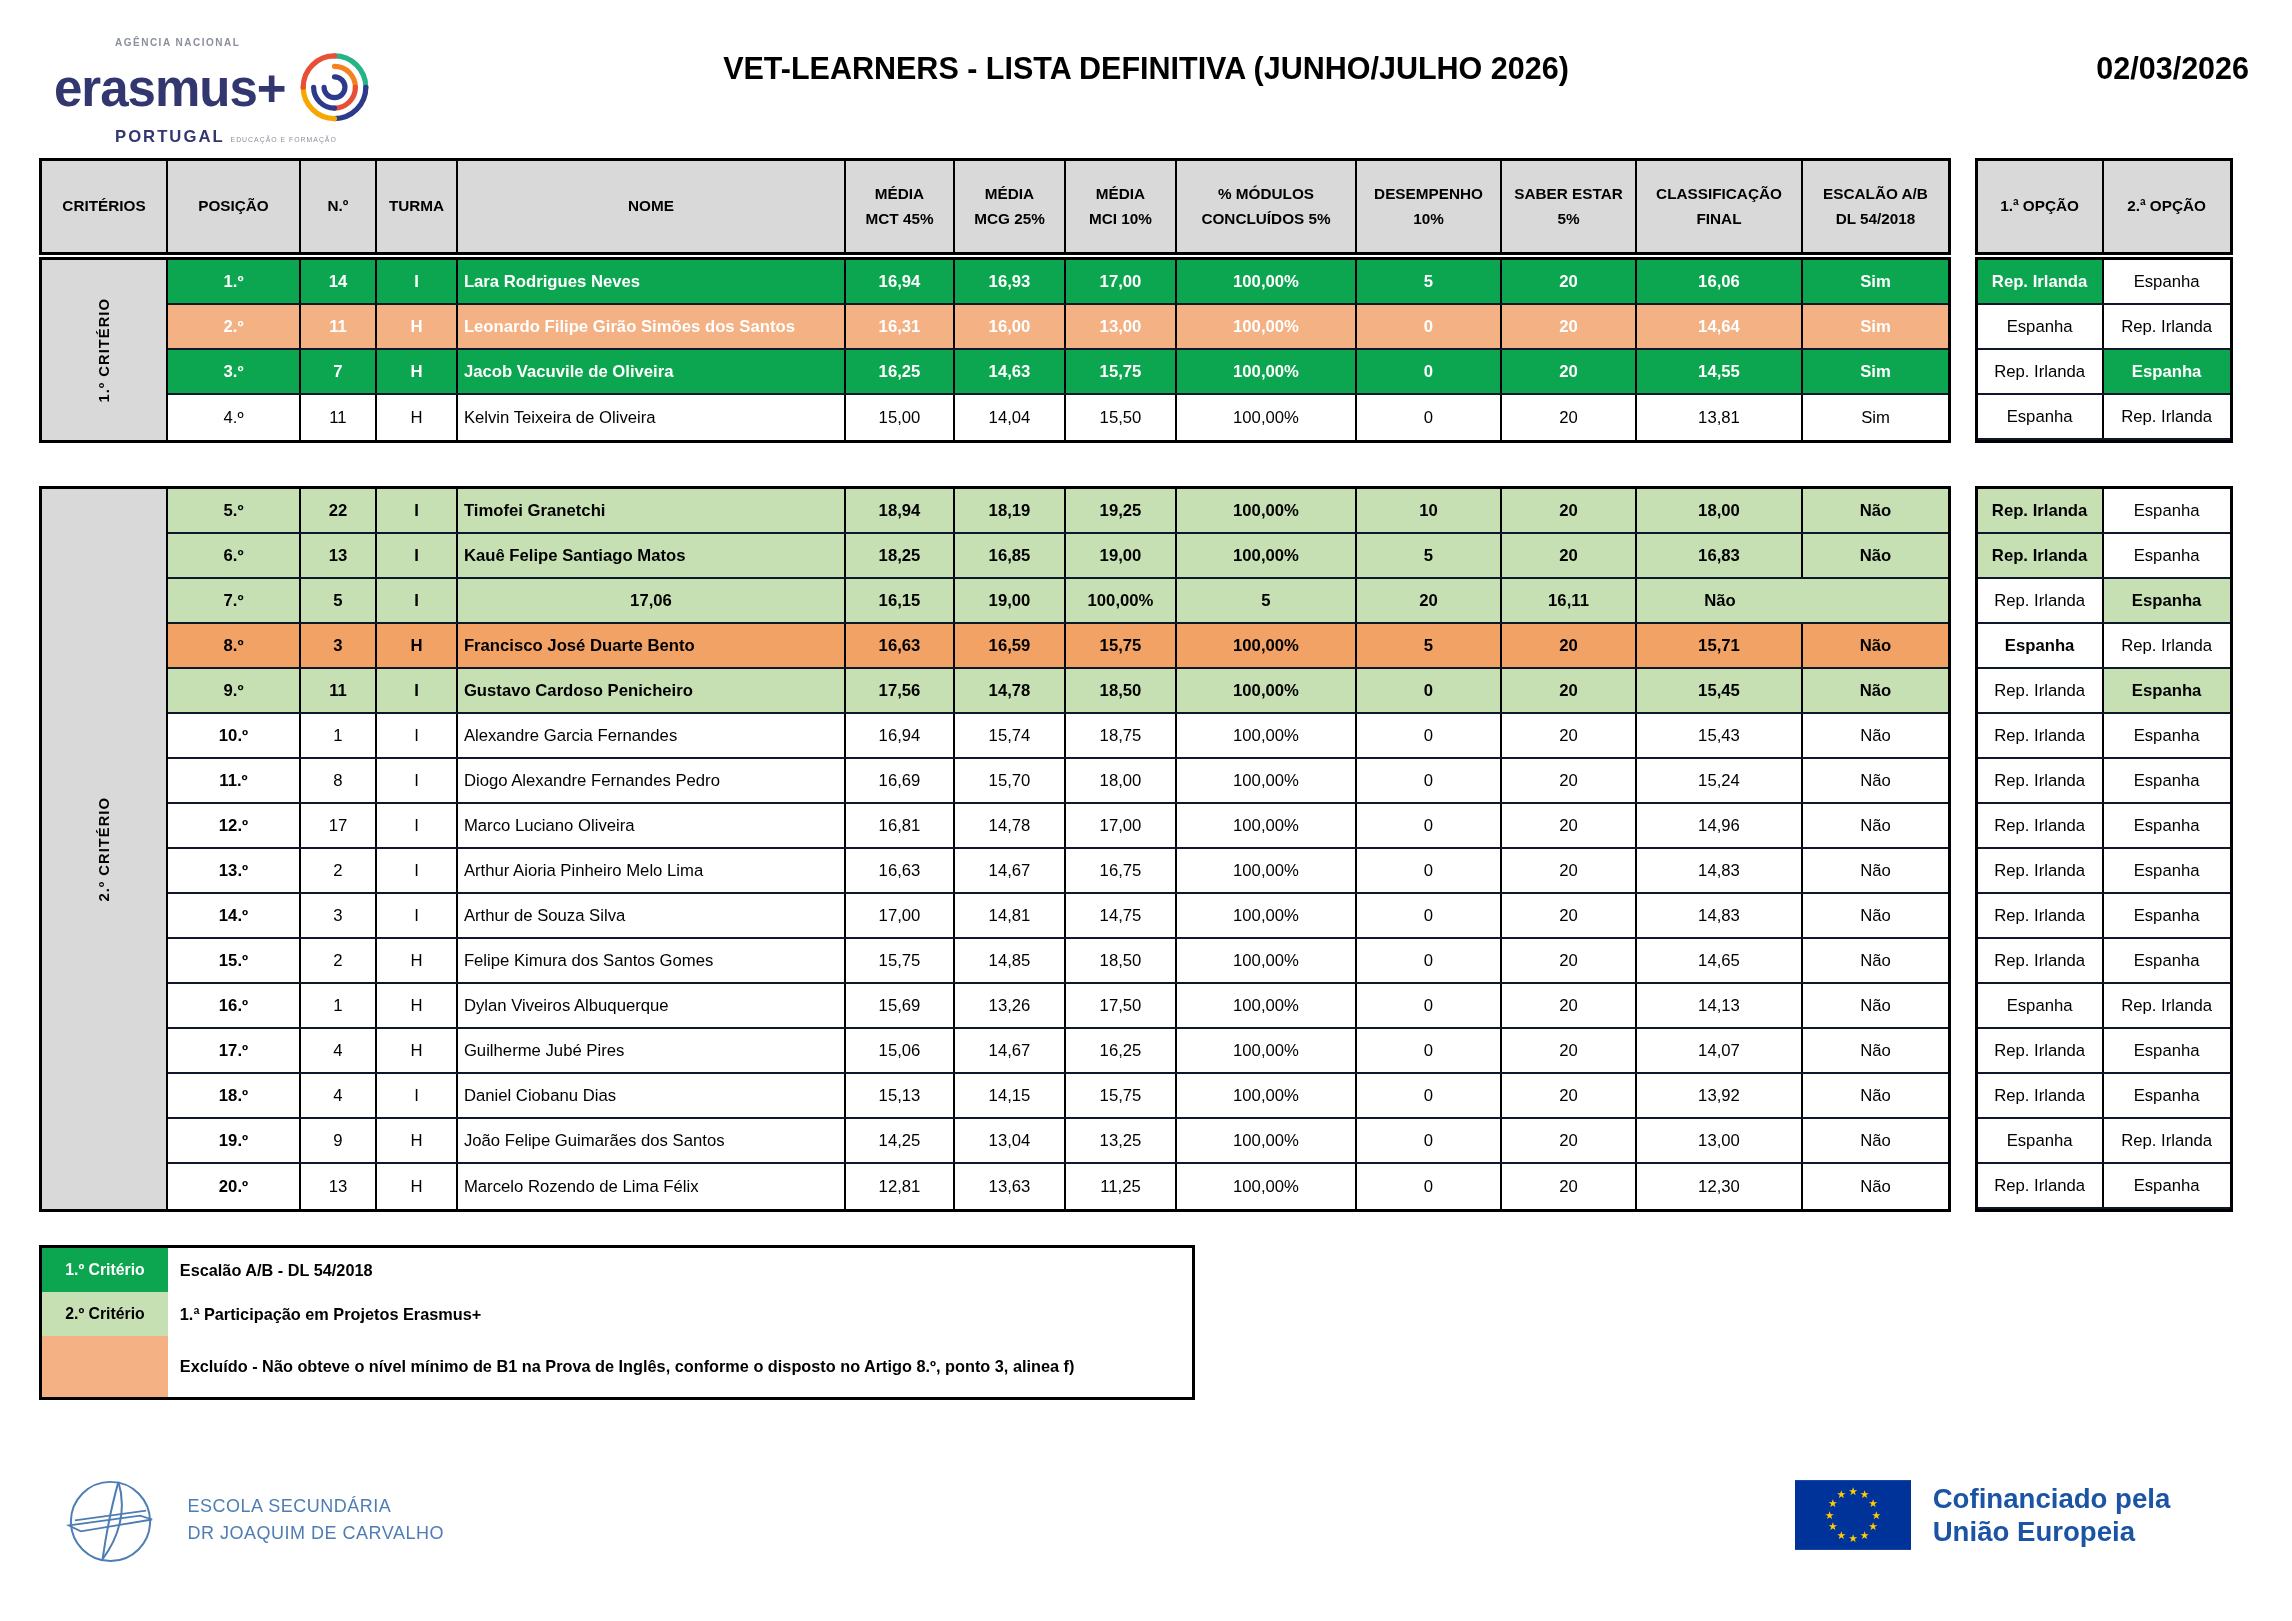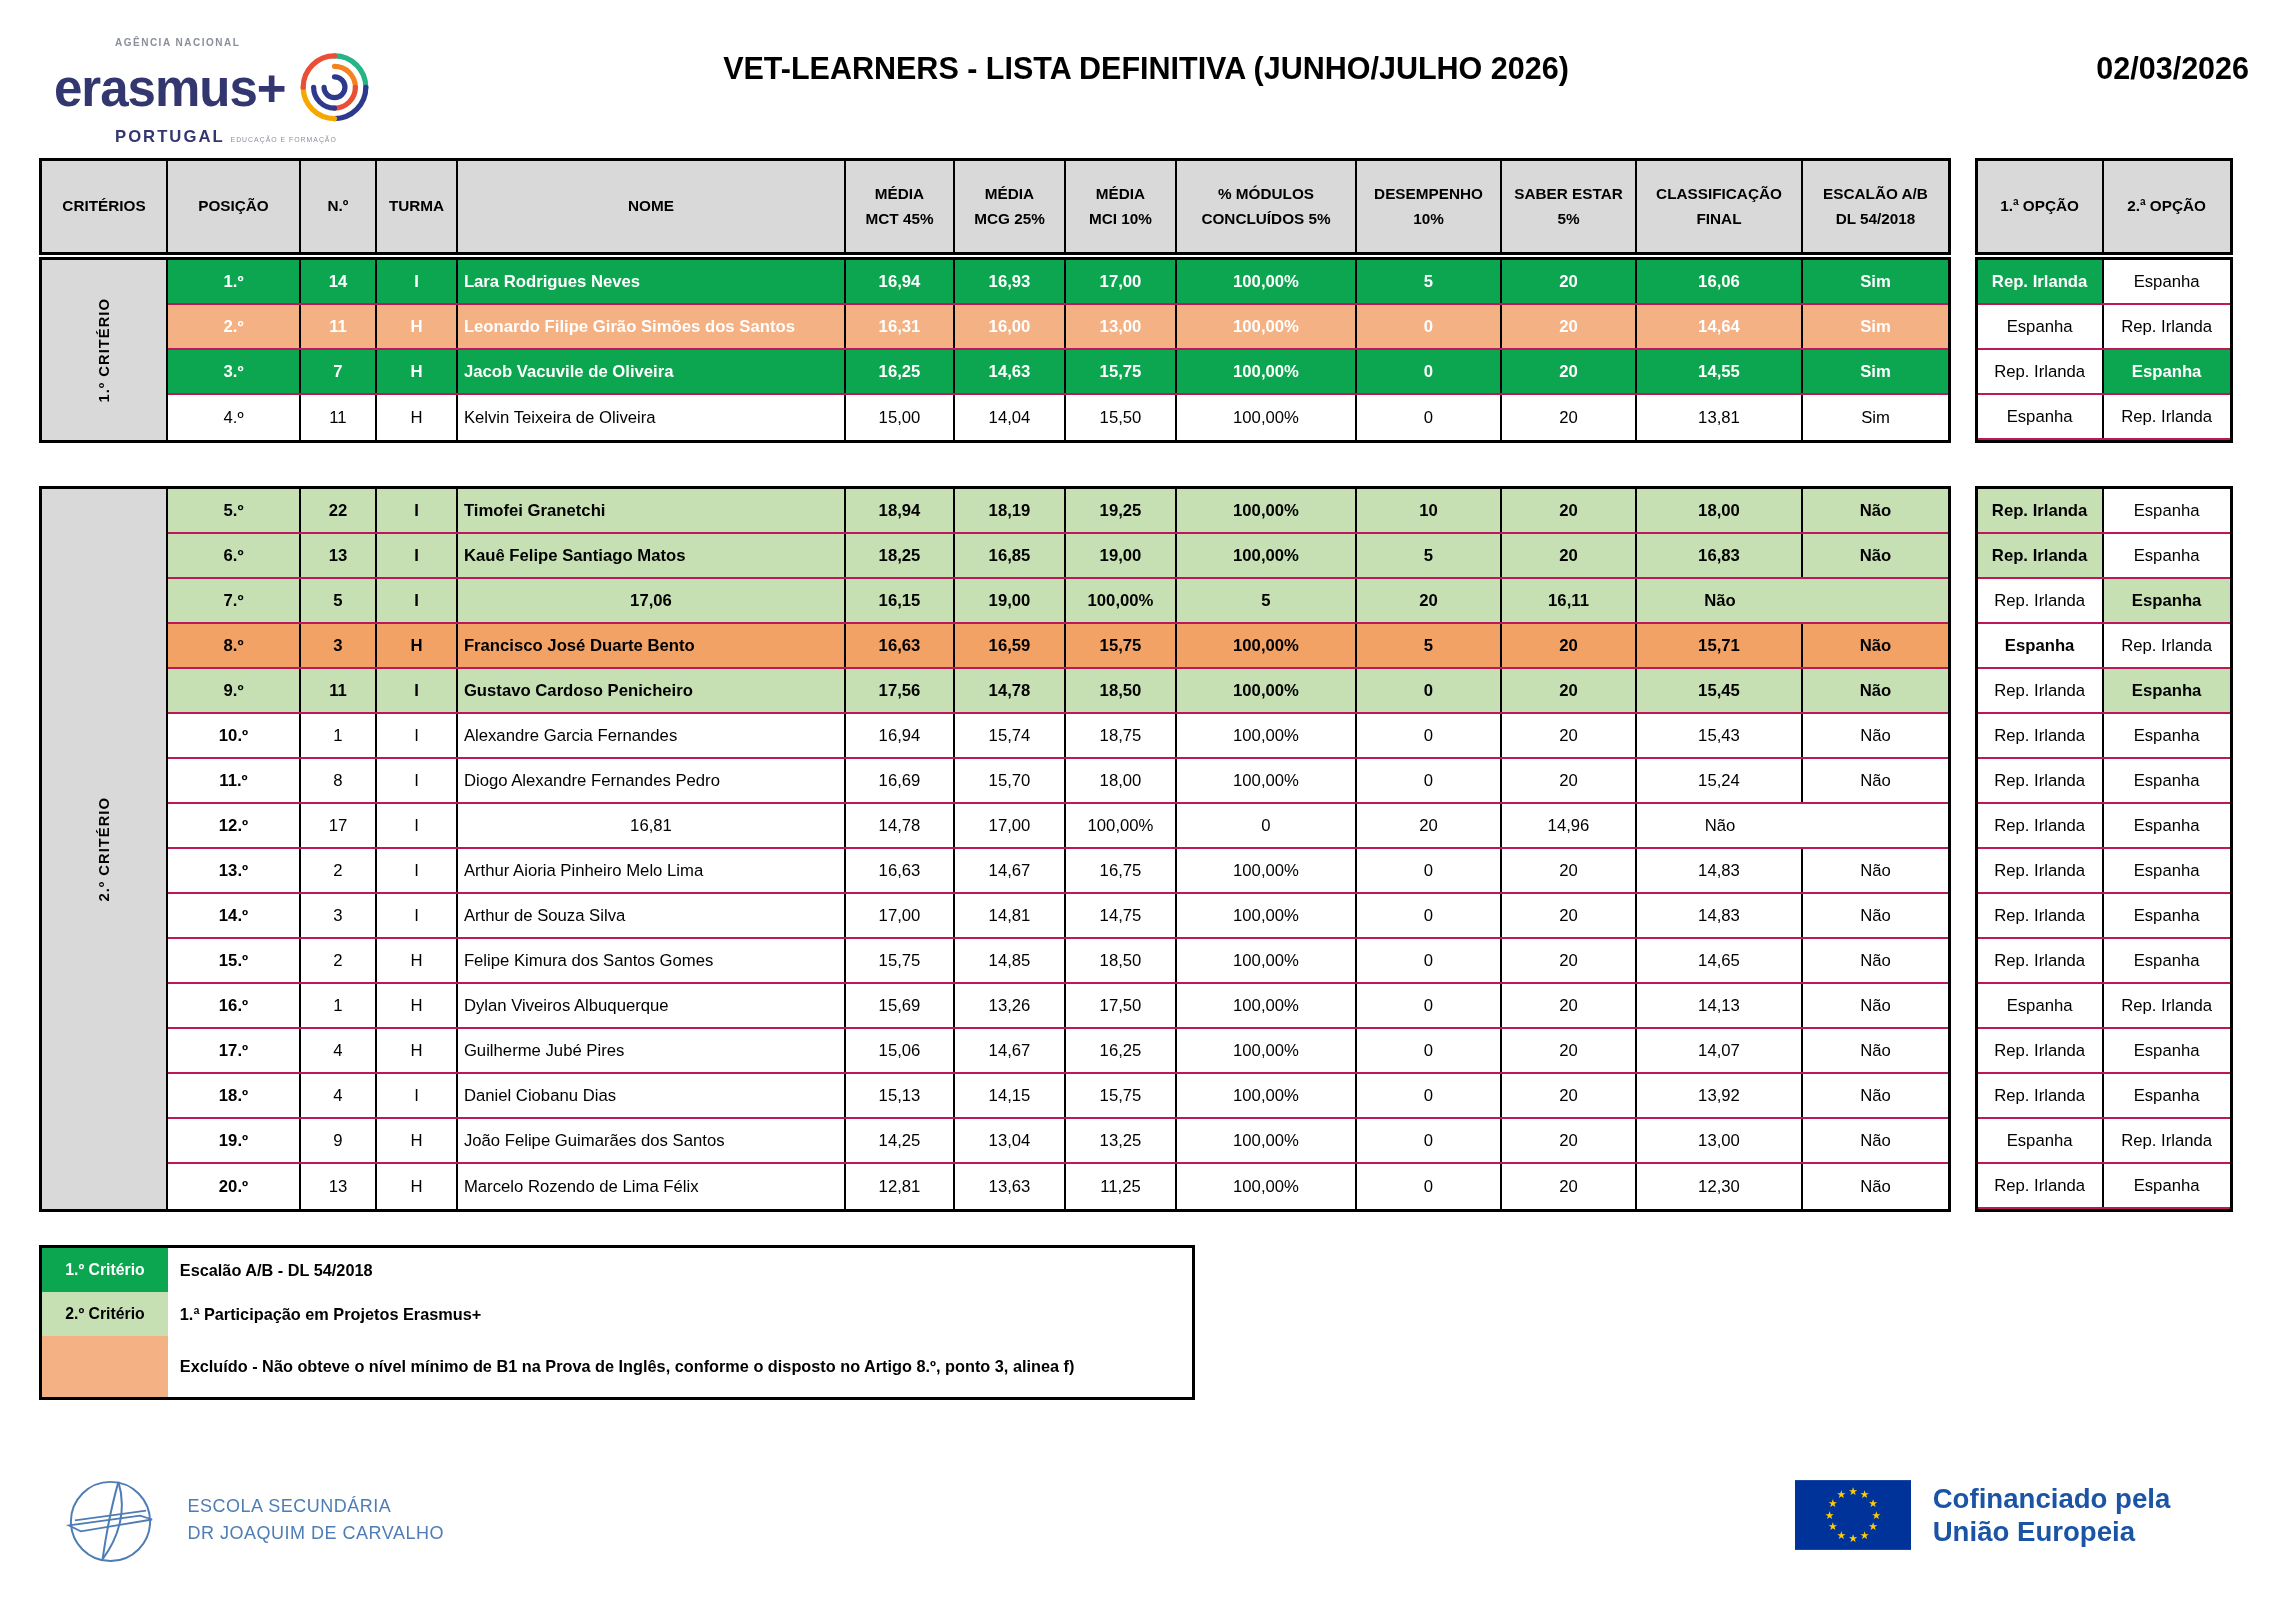--- a/index.html
+++ b/index.html
@@ -29,21 +29,21 @@
   .hdr-cell { height:91px; background:#D9D9D9; display:flex; align-items:center; justify-content:center;
               text-align:center; font-weight:700; font-size:15.3px; line-height:1.6; white-space:pre-line;
               border-right:2px solid #000; }
   .hdr-grid .hdr-cell:last-child, .opt-hdr-grid .hdr-cell:last-child { border-right:none; }
 
   .section { display:flex; }
   .crit-cell { width:126px; background:#D9D9D9; border-right:2px solid #000; display:flex; align-items:center; justify-content:center; }
   .crit-label { writing-mode:vertical-rl; transform:rotate(180deg); font-weight:700; font-size:14.8px; letter-spacing:1px; color:#000; }
   .rows { flex:1; }
   .row { display:grid; grid-template-columns:133px 76px 81px 388px 109px 111px 111px 180px 145px 135px 166px 145px;
-         height:45px; border-bottom:2px solid #be185d; background:#fff; }
+         height:45px; border-bottom:2px solid #0f172a; background:#fff; }
   .rows .row:last-child { border-bottom:none; }
   .cell { border-right:2px solid #000; display:flex; align-items:center; justify-content:center; font-size:16.7px; overflow:hidden; }
   .row .cell:last-child { border-right:none; }
   .c-nome { justify-content:flex-start; padding-left:5.9px; }
 
   .opt-rows .row { grid-template-columns:126px 126px; }
 
   .hl-green  { background:#0BA64F; color:#fff; font-weight:700; }
   .hl-salmon { background:#F4B183; color:#fff; font-weight:700; }
   .hl-orange { background:#F3A265; color:#000; font-weight:700; }
@@ -316,20 +316,21 @@
             <div class="cell" data-field="mod">100,00%</div>
             <div class="cell" data-field="des">0</div>
             <div class="cell" data-field="sab">20</div>
             <div class="cell" data-field="cla">15,24</div>
             <div class="cell" data-field="esc">Não</div>
           </div>
           <div class="row pos-bold">
             <div class="cell" data-field="pos">12.º</div>
             <div class="cell" data-field="num">17</div>
             <div class="cell" data-field="turma">I</div>
+            <div class="cell c-nome" data-field="nome">Marco Luciano Oliveira</div>
             <div class="cell" data-field="mct">16,81</div>
             <div class="cell" data-field="mcg">14,78</div>
             <div class="cell" data-field="mci">17,00</div>
             <div class="cell" data-field="mod">100,00%</div>
             <div class="cell" data-field="des">0</div>
             <div class="cell" data-field="sab">20</div>
             <div class="cell" data-field="cla">14,96</div>
             <div class="cell" data-field="esc">Não</div>
           </div>
           <div class="row pos-bold">

